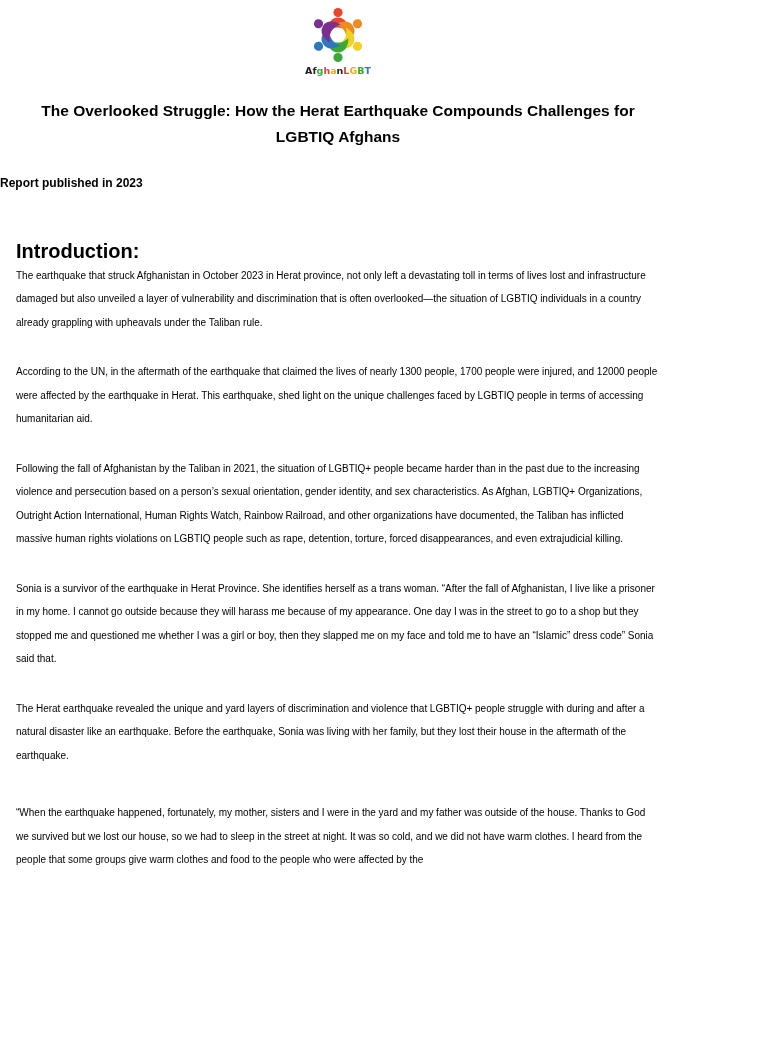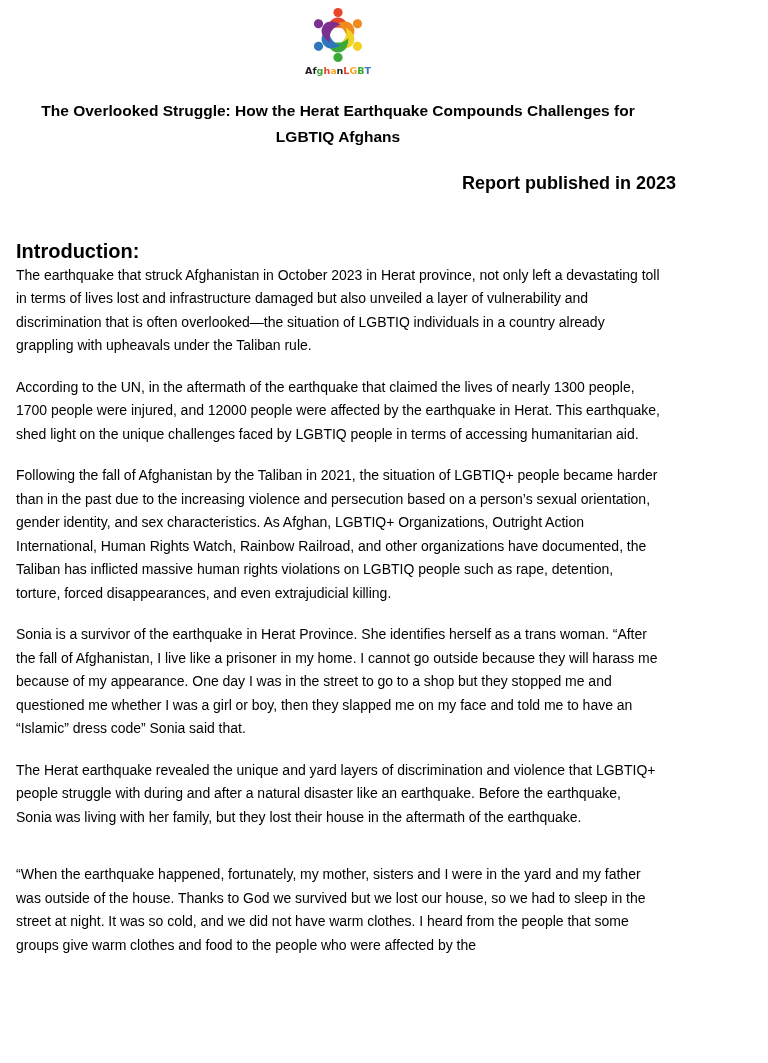--- a/index.html
+++ b/index.html
@@ -67,46 +67,46 @@
   }
   .doc-title {
     text-align: center;
     font-size: 15.5px;
     line-height: 26px;
     font-weight: bold;
     margin-top: 22px;
     padding: 0 16px;
   }
   .pub-line {
-    text-align: right;
-    font-size: 18px;
+    text-align: left;
+    font-size: 12px;
     line-height: 22px;
     font-weight: bold;
     margin-top: 22px;
   }
 
   
   .body-area {
     margin-top: 46px;
     padding: 0 16px 0 16px;
   }
   .section-head {
     font-size: 20px;
     line-height: 23.5px;
     font-weight: bold;
     margin: 0;
   }
   .para {
-    font-size: 14px;
+    font-size: 10px;
     line-height: 23.5px;
     margin: 0;
     text-align: left;
     word-spacing: -0.1px;
   }
-  .para + .para { margin-top: 18px; }
+  .para + .para { margin-top: 26px; }
   .section-head + .para { margin-top: 0; }
   .para.gap-lg { margin-top: 34px; }
 </style>
 </head>
 <body>
 
 <div class="page">
 
   <div class="logo-block">
     <div class="logo-mark">

